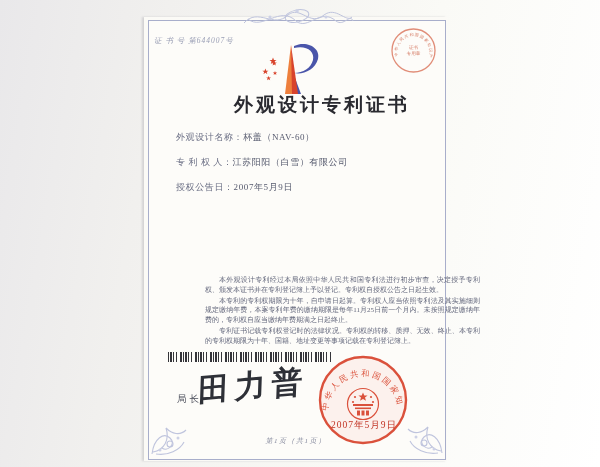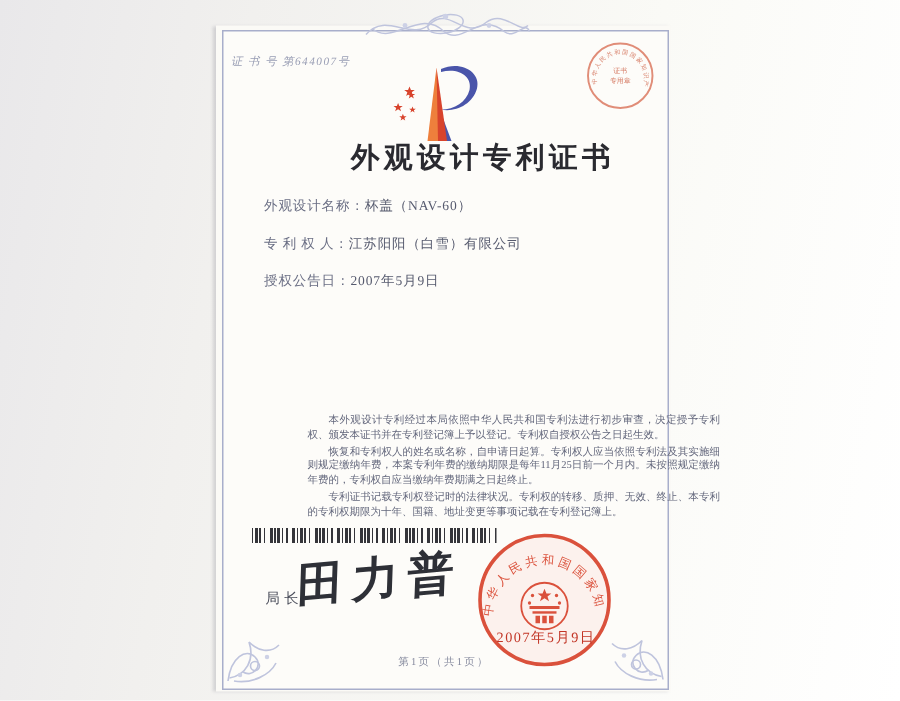--- a/index.html
+++ b/index.html
@@ -39,21 +39,21 @@
       #35353a 12px 14px,transparent 14px 15px);}
 
   .commissioner{left:177px;top:393px;font-size:9.5px;color:#4c4f5c;letter-spacing:3px;font-family:Liberation Serif, serif;}
   .signature{left:198px;top:370px;font-size:31px;font-weight:600;color:#2e3037;
     letter-spacing:6px;transform:rotate(-5deg) skewX(-7deg);transform-origin:left center;}
 
   .seal{left:317px;top:354px;width:92px;height:92px;opacity:.92;}
   .seal-date{left:331px;top:419px;font-size:9.5px;color:#c23526;letter-spacing:1px;z-index:5;}
 
   .page-indicator{left:148px;top:436px;width:296px;text-align:center;
-    font-size:7px;color:#868a9e;letter-spacing:1.5px;}
+    font-size:7px;color:#868a9e;letter-spacing:1.5px;font-style:italic;}
 
   .round-stamp{left:390px;top:27px;width:47px;height:47px;opacity:.85;}
 
   .ornament{color:#c2c7e0;}
 </style>
 </head>
 <body>
 
 <div id="canvas">
 
@@ -128,21 +128,21 @@
     <div class="field-row">
       <span class="lbl">专 利 权 人：</span><span class="val">江苏阳阳（白雪）有限公司</span>
     </div>
     <div class="field-row">
       <span class="lbl">授权公告日：</span><span class="val">2007年5月9日</span>
     </div>
   </div>
 
   <div class="abs paragraphs">
     <p>本外观设计专利经过本局依照中华人民共和国专利法进行初步审查，决定授予专利权、颁发本证书并在专利登记簿上予以登记。专利权自授权公告之日起生效。</p>
-    <p>恢复和专利权人的姓名或名称，自申请日起算。专利权人应当依照专利法及其实施细则规定缴纳年费，本案专利年费的缴纳期限是每年11月25日前一个月内。未按照规定缴纳年费的，专利权自应当缴纳年费期满之日起终止。</p>
+    <p>本专利的专利权期限为十年，自申请日起算。专利权人应当依照专利法及其实施细则规定缴纳年费，本案专利年费的缴纳期限是每年11月25日前一个月内。未按照规定缴纳年费的，专利权自应当缴纳年费期满之日起终止。</p>
     <p>专利证书记载专利权登记时的法律状况。专利权的转移、质押、无效、终止、本专利的专利权期限为十年、国籍、地址变更等事项记载在专利登记簿上。</p>
   </div>
 
   <div class="abs barcode"></div>
 
   <div class="abs commissioner">局长</div>
   <div class="abs signature">田力普</div>
 
   <svg class="abs seal" viewBox="0 0 92 92">
     <defs>

